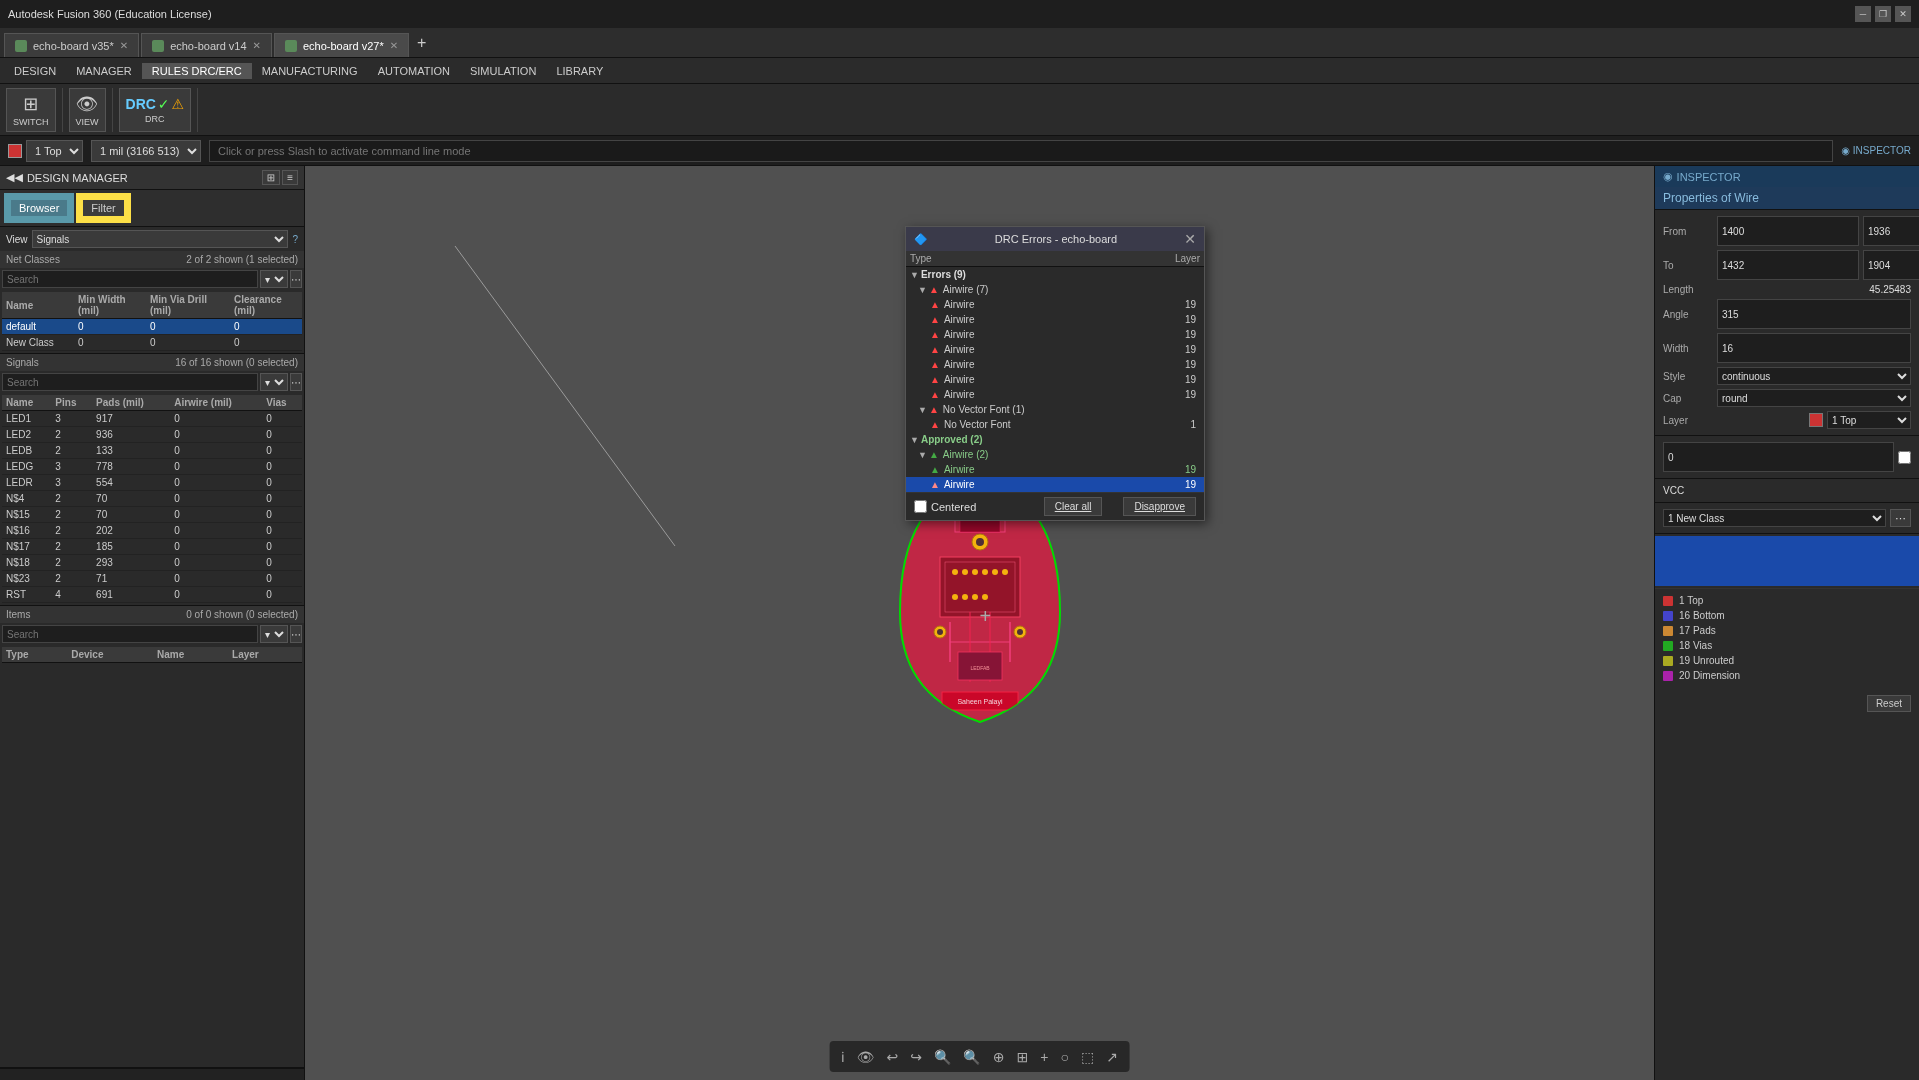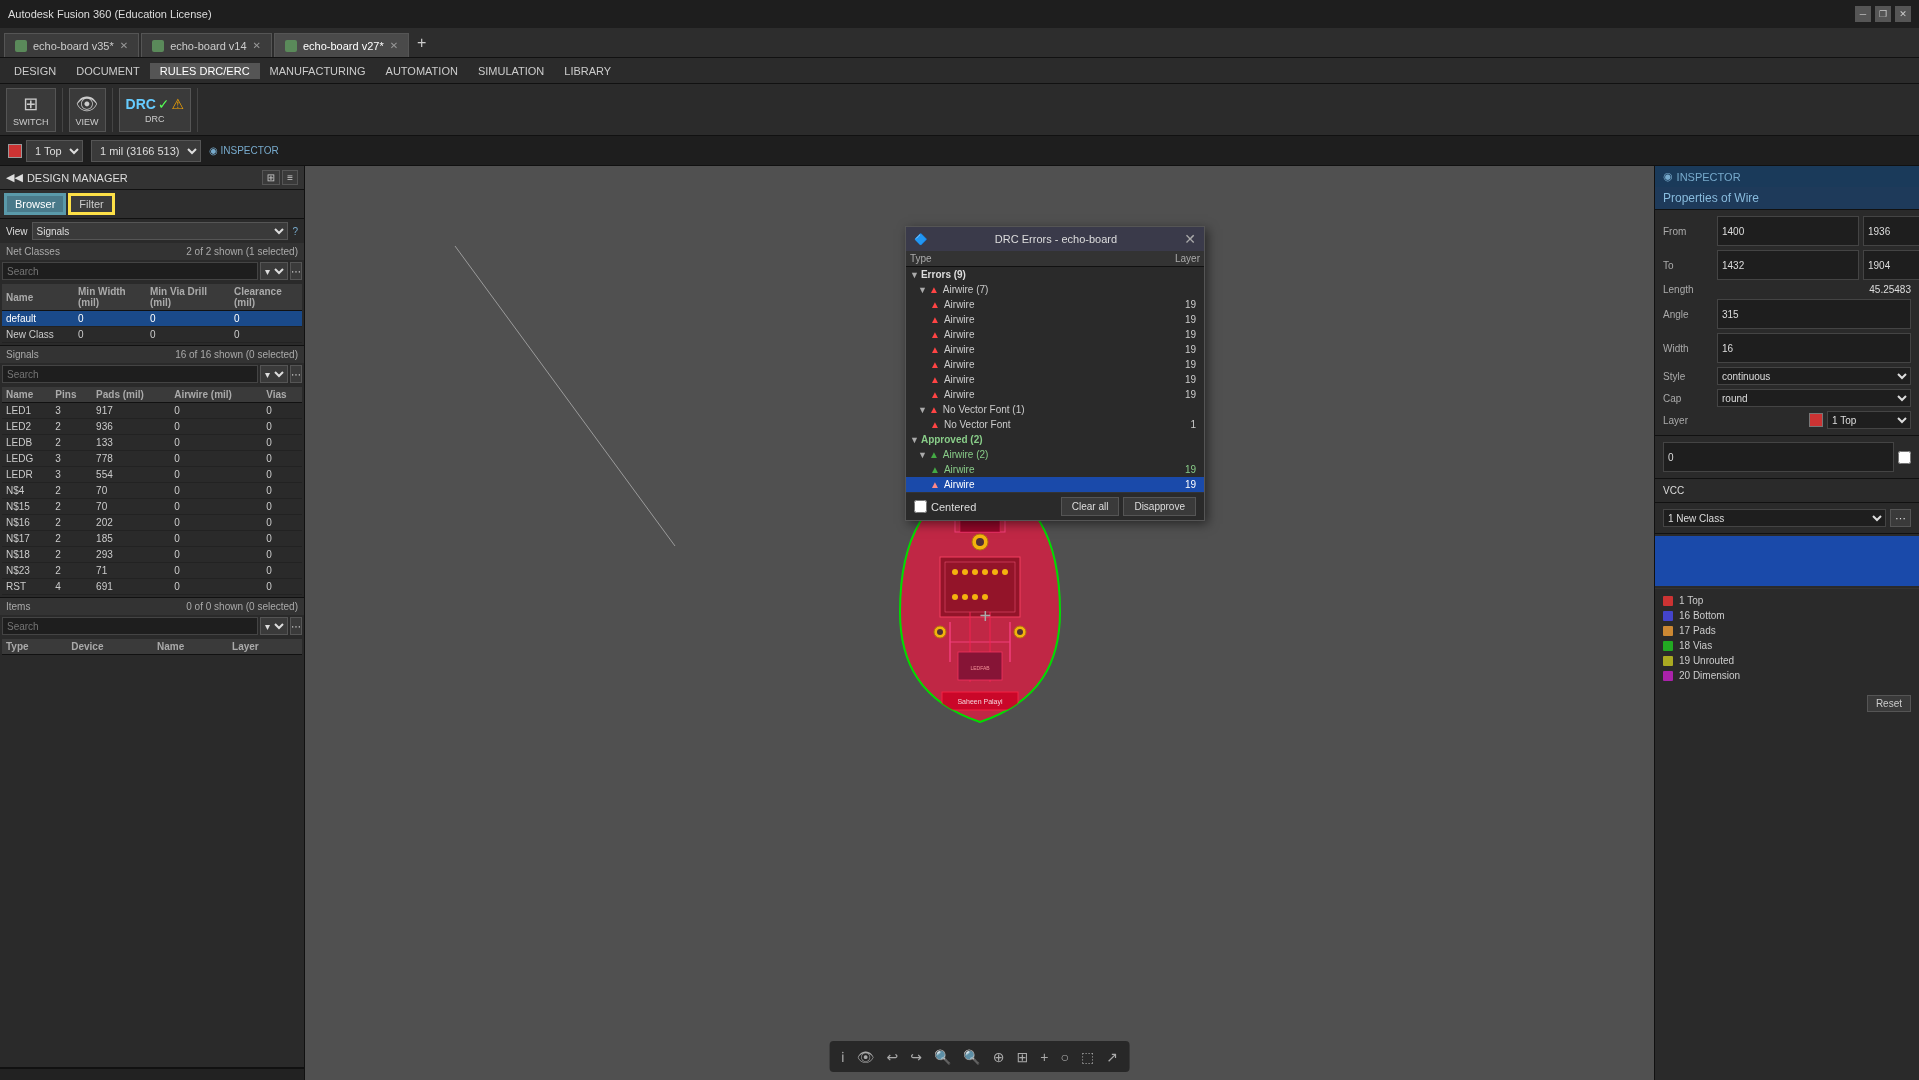--- a/index.html
+++ b/index.html
@@ -38,21 +38,21 @@
     #cmdbar { background: #1e1e1e; height: 30px; display: flex; align-items: center; padding: 0 8px; gap: 8px; border-bottom: 1px solid #111; }
     #cmdbar select { background: #3a3a3a; border: 1px solid #555; color: #ddd; padding: 2px 4px; font-size: 11px; height: 22px; }
     #cmdbar input { background: #1a1a1a; border: 1px solid #444; color: #ddd; padding: 2px 8px; font-size: 11px; flex: 1; height: 22px; }
     .layer-indicator { display: flex; align-items: center; gap: 4px; }
     .layer-color-dot { width: 14px; height: 14px; background: #cc3333; border: 1px solid #999; }
 
     
     #sidebar { width: 305px; background: #2a2a2a; border-right: 1px solid #111; display: flex; flex-direction: column; overflow: hidden; }
     #sidebar-header { background: #333; padding: 4px 6px; display: flex; align-items: center; justify-content: space-between; font-size: 11px; border-bottom: 1px solid #111; }
     .sidebar-tabs { display: flex; gap: 2px; }
-    .sidebar-tab { padding: 2px 8px; background: #3c3c3c; border: 3px solid #fde047; cursor: pointer; font-size: 11px; color: #ccc; }
+    .sidebar-tab { padding: 2px 8px; background: #3c3c3c; border: 7px solid #fde047; cursor: pointer; font-size: 11px; color: #ccc; }
     .sidebar-tab.active { background: #4a7a8a; color: #fff; border-color: #5a9aaa; }
 
     
     .dm-section { border-bottom: 1px solid #111; }
     .dm-section-header { background: #333; padding: 3px 6px; font-size: 10px; color: #aaa; display: flex; align-items: center; justify-content: space-between; }
     .dm-section-body { padding: 2px; }
     .dm-search-row { display: flex; align-items: center; gap: 2px; padding: 2px; }
     .dm-search { background: #1e1e1e; border: 1px solid #444; color: #ddd; font-size: 10px; padding: 2px 4px; flex: 1; height: 18px; }
     .dm-table { width: 100%; border-collapse: collapse; font-size: 10px; }
     .dm-table th { background: #3a3a3a; color: #aaa; padding: 2px 4px; text-align: left; border-bottom: 1px solid #111; }
@@ -142,21 +142,21 @@
   <div class="tab active">
     <span class="tab-icon"></span>
     <span>echo-board v27*</span>
     <span class="tab-close">✕</span>
   </div>
   <button class="tab-add">+</button>
 </div>
 
 <div id="menubar">
   <span class="menu-item">DESIGN</span>
-  <span class="menu-item">DOCUMENT</span>
+  <span class="menu-item">MANAGER</span>
   <span class="menu-item active">RULES DRC/ERC</span>
   <span class="menu-item">MANUFACTURING</span>
   <span class="menu-item">AUTOMATION</span>
   <span class="menu-item">SIMULATION</span>
   <span class="menu-item">LIBRARY</span>
 </div>
 
 <div id="toolbar">
   <div class="toolbar-group">
     <div class="toolbar-btn">
@@ -185,20 +185,21 @@
 <div id="cmdbar">
   <div class="layer-indicator">
     <div class="layer-color-dot"></div>
     <select>
       <option>1 Top</option>
     </select>
   </div>
   <select>
     <option>1 mil (3166 513)</option>
   </select>
+  <input type="text" placeholder="Click or press Slash to activate command line mode" style="">
   <span style="color:#7ac;font-size:10px;">◉ INSPECTOR</span>
 </div>
 
 <div id="main">
 
   <div id="sidebar">
     <div id="sidebar-header">
       <div style="display:flex;align-items:center;gap:4px;">
         <span style="cursor:pointer;">◀◀</span>
         <span>DESIGN MANAGER</span>
@@ -543,21 +544,21 @@
                 <span><span style="color:#ff8888;margin-right:4px;">▲</span>Airwire</span>
                 <span>19</span>
               </div>
           </div>
         </div>
         <div class="drc-footer">
           <div style="display:flex;align-items:center;gap:4px;">
             <input type="checkbox" style="">
             <span>Centered</span>
           </div>
-          <div style="display:flex;gap:4px;">
+          <div style="display:flex;gap:21px;text-decoration:underline;">
             <button class="drc-btn">Clear all</button>
             <button class="drc-btn">Disapprove</button>
           </div>
         </div>
       </div>
 
       <div id="canvas-toolbar">
         <button class="canvas-btn">ℹ</button>
         <button class="canvas-btn">👁</button>
         <button class="canvas-btn">↩</button>

